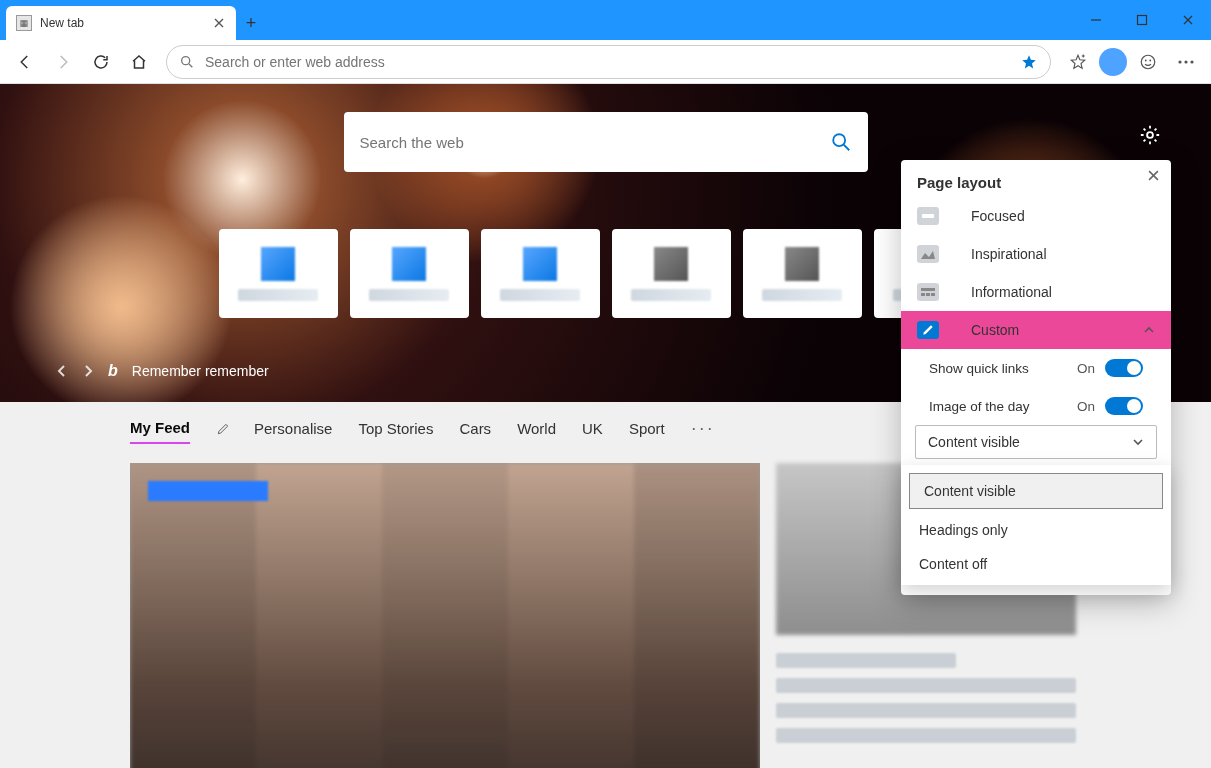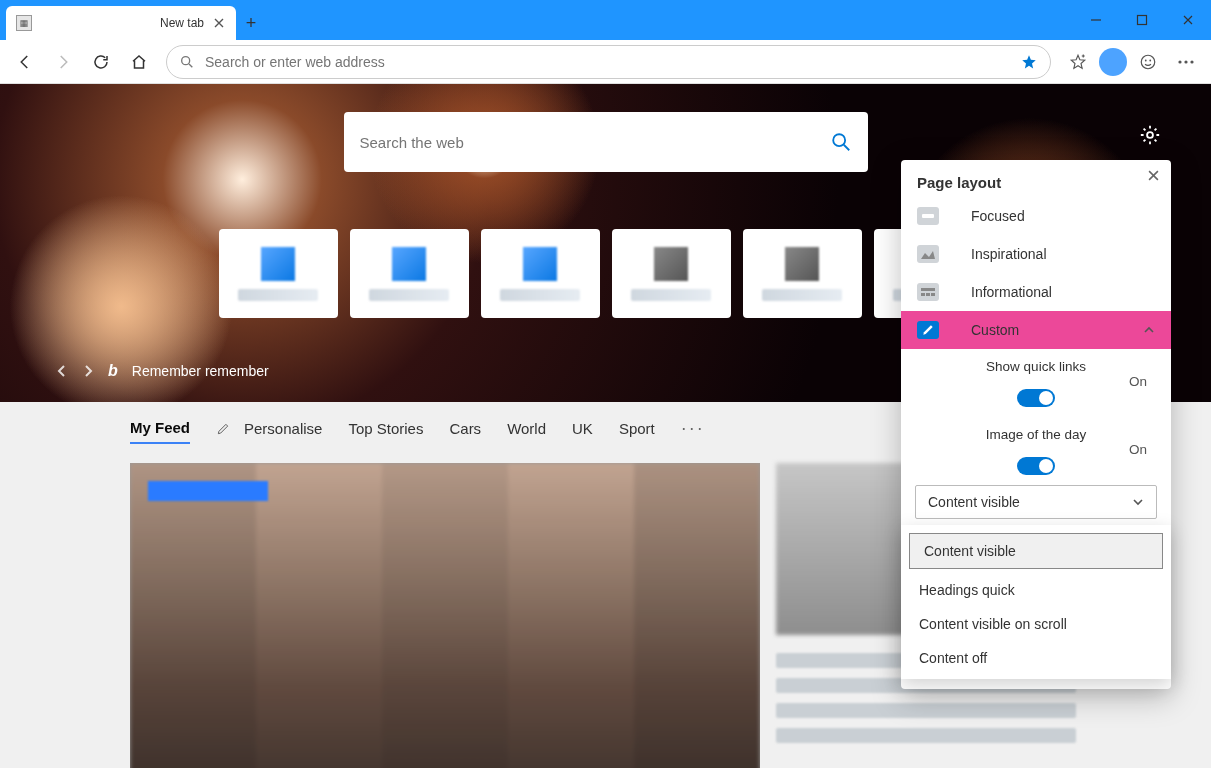--- a/index.html
+++ b/index.html
@@ -2,21 +2,21 @@
 <html><head>
 <meta charset="utf-8">
 <style>
   * { box-sizing: border-box; margin: 0; padding: 0; font-family: "Segoe UI", Arial, sans-serif; }
   body { width: 1211px; height: 768px; background: #f0f0f0; overflow: hidden; position: relative; }
 
   
   .titlebar { height: 40px; background: #1f95ff; display: flex; align-items: flex-start; }
   .tab { margin-top: 6px; margin-left: 6px; height: 34px; width: 230px; background: #fff; border-radius: 6px 6px 0 0; display: flex; align-items: center; padding: 0 10px; gap: 8px; }
   .tab-favicon { width: 16px; height: 16px; background: #e6e6e6; border: 1px solid #999; display:flex; align-items:center; justify-content:center; font-size:9px; color:#555;}
-  .tab-title { flex: 1; font-size: 12px; color: #333; text-align: right; }
+  .tab-title { flex: 1; font-size: 12px; color: #333; }
   .tab-close { width: 14px; height: 14px; display:flex; align-items:center; justify-content:center; cursor:pointer; color:#555;}
   .new-tab-btn { width: 30px; height: 34px; margin-top:6px; display:flex; align-items:center; justify-content:center; color:#333; cursor:pointer; font-size:18px;}
   .window-controls { margin-left: auto; display: flex; }
   .window-btn { width: 46px; height: 40px; display:flex; align-items:center; justify-content:center; color:#333; cursor:pointer; }
   .window-btn svg { width: 12px; height: 12px; }
 
   
   .toolbar { height: 44px; background: #fff; display:flex; align-items:center; padding: 0 8px; gap:4px; border-bottom:1px solid #e0e0e0;}
   .tool-btn { width: 34px; height: 34px; display:flex; align-items:center; justify-content:center; cursor:pointer; color:#555; border-radius:4px;}
   .tool-btn.disabled { color: #bbb; }
@@ -45,23 +45,23 @@
   .ql-label { width:80px; height:12px; background:linear-gradient(90deg,#cfd7df,#e6ecf2); filter:blur(1px); border-radius:2px;}
   .ql-tile.g .ql-icon{ background:linear-gradient(135deg,#888,#555);}
   .hero-ticker { position:absolute; bottom:22px; left:56px; display:flex; align-items:center; gap:14px; z-index:2;}
   .ticker-arrow { color:#fff; opacity:.8; cursor:pointer;}
   .bing-logo { font-weight:bold; font-style:italic; }
   .ticker-text { font-size:14px; }
 
   
   .feed { padding: 16px 130px 0 130px; background:#f0f0f0; }
   .feed-nav { display:flex; align-items:center; gap:26px; font-size:15px; color:#333; }
-  .feed-nav .active { font-weight:600; color:#0a0a0a; border-bottom:2px solid #3b82f6; padding-bottom:4px;}
+  .feed-nav .active { font-weight:600; color:#0a0a0a; border-bottom:2px solid #d946ef; padding-bottom:4px;}
   .feed-nav .item { cursor:pointer; padding-bottom:6px;}
-  .feed-nav .personalise { display:flex; align-items:center; gap:14px;}
+  .feed-nav .personalise { display:flex; align-items:center; gap:24px;}
   .feed-nav .more { font-size:18px; letter-spacing:2px; color:#666;}
 
   .feed-row { display:flex; gap:16px; margin-top:18px;}
   .feed-main { width:630px; height:320px; background:#999; position:relative; overflow:hidden;}
   .pix { position:absolute; inset:0;
     background:
       linear-gradient(90deg, rgba(0,0,0,.1) 0 20%, transparent 20% 40%, rgba(0,0,0,.08) 40% 60%, transparent 60% 80%, rgba(0,0,0,.12) 80% 100%),
       linear-gradient(#c9a893,#8c7160 40%, #5d4438 70%, #3a2b24);
     filter: blur(2px) contrast(.9);
   }
@@ -74,21 +74,21 @@
 
   
   .popover { position:absolute; top:160px; right:40px; width:270px; background:#fff; border-radius:4px; box-shadow:0 8px 30px rgba(0,0,0,.25); z-index:50; font-size:14px; color:#333;}
   .popover .head { padding:14px 24px 6px 16px; font-weight:600; font-size:15px;}
   .popover-close { position:absolute; top:10px; right:12px; color:#666; cursor:pointer; font-size:14px;}
   .layout-row { display:flex; align-items:center; gap:32px; padding:10px 16px; cursor:pointer;}
   .layout-row.selected { background:#ec4899;}
   .layout-row .licon { width:22px; height:18px; border-radius:3px; background:#d0d4d8; display:flex; align-items:center; justify-content:center;}
   .layout-row.selected .licon { background:#0078d4;}
   .layout-row .chev { margin-left:auto; color:#666;}
-  .toggle-row { display:flex; align-items:center; padding:10px 14px; font-size:13.5px;flex-direction:column;}
+  .toggle-row { display:flex; align-items:center; padding:10px 28px; font-size:13.5px;}
   .toggle-row .state { margin-left:auto; margin-right:10px; color:#555;}
   .toggle { width:38px; height:18px; border-radius:10px; background:#0078d4; position:relative;}
   .toggle::after { content:""; position:absolute; top:2px; right:2px; width:14px; height:14px; background:#fff; border-radius:50%;}
   .section-label { padding:8px 16px 4px 16px; font-size:13px; color:#555;}
   .combo { margin:0 14px 6px 14px; height:34px; border:1px solid #bbb; display:flex; align-items:center; padding:0 12px; cursor:pointer; font-size:14px; border-radius:2px;}
   .combo .chev { margin-left:auto; color:#666;}
   .dropdown { margin:0 0 10px 0; padding:4px 4px; box-shadow:0 6px 18px rgba(0,0,0,.18); background:#fff;}
   .dd-item { padding:9px 14px; cursor:pointer; font-size:14px;}
   .dd-item.sel { background:#f0f0f0; border:1px solid #888; margin:4px;}
   
@@ -335,17 +335,16 @@
   <div class="combo">
     <span>Content visible</span>
     <span class="chev">
         <svg width="12" height="12" viewBox="0 0 12 12">
           <path d="M2 4 L6 8 L10 4" fill="none" stroke="#555" stroke-width="1.6"></path>
         </svg>
       </span>
   </div>
   <div class="dropdown">
     <div class="dd-item sel">Content visible</div>
-    <div class="dd-item">Headings quick</div>
-    <div class="dd-item">Content visible on scroll</div>
+    <div class="dd-item">Headings only</div>
     <div class="dd-item">Content off</div>
   </div>
 </div>
 
 </body></html>

